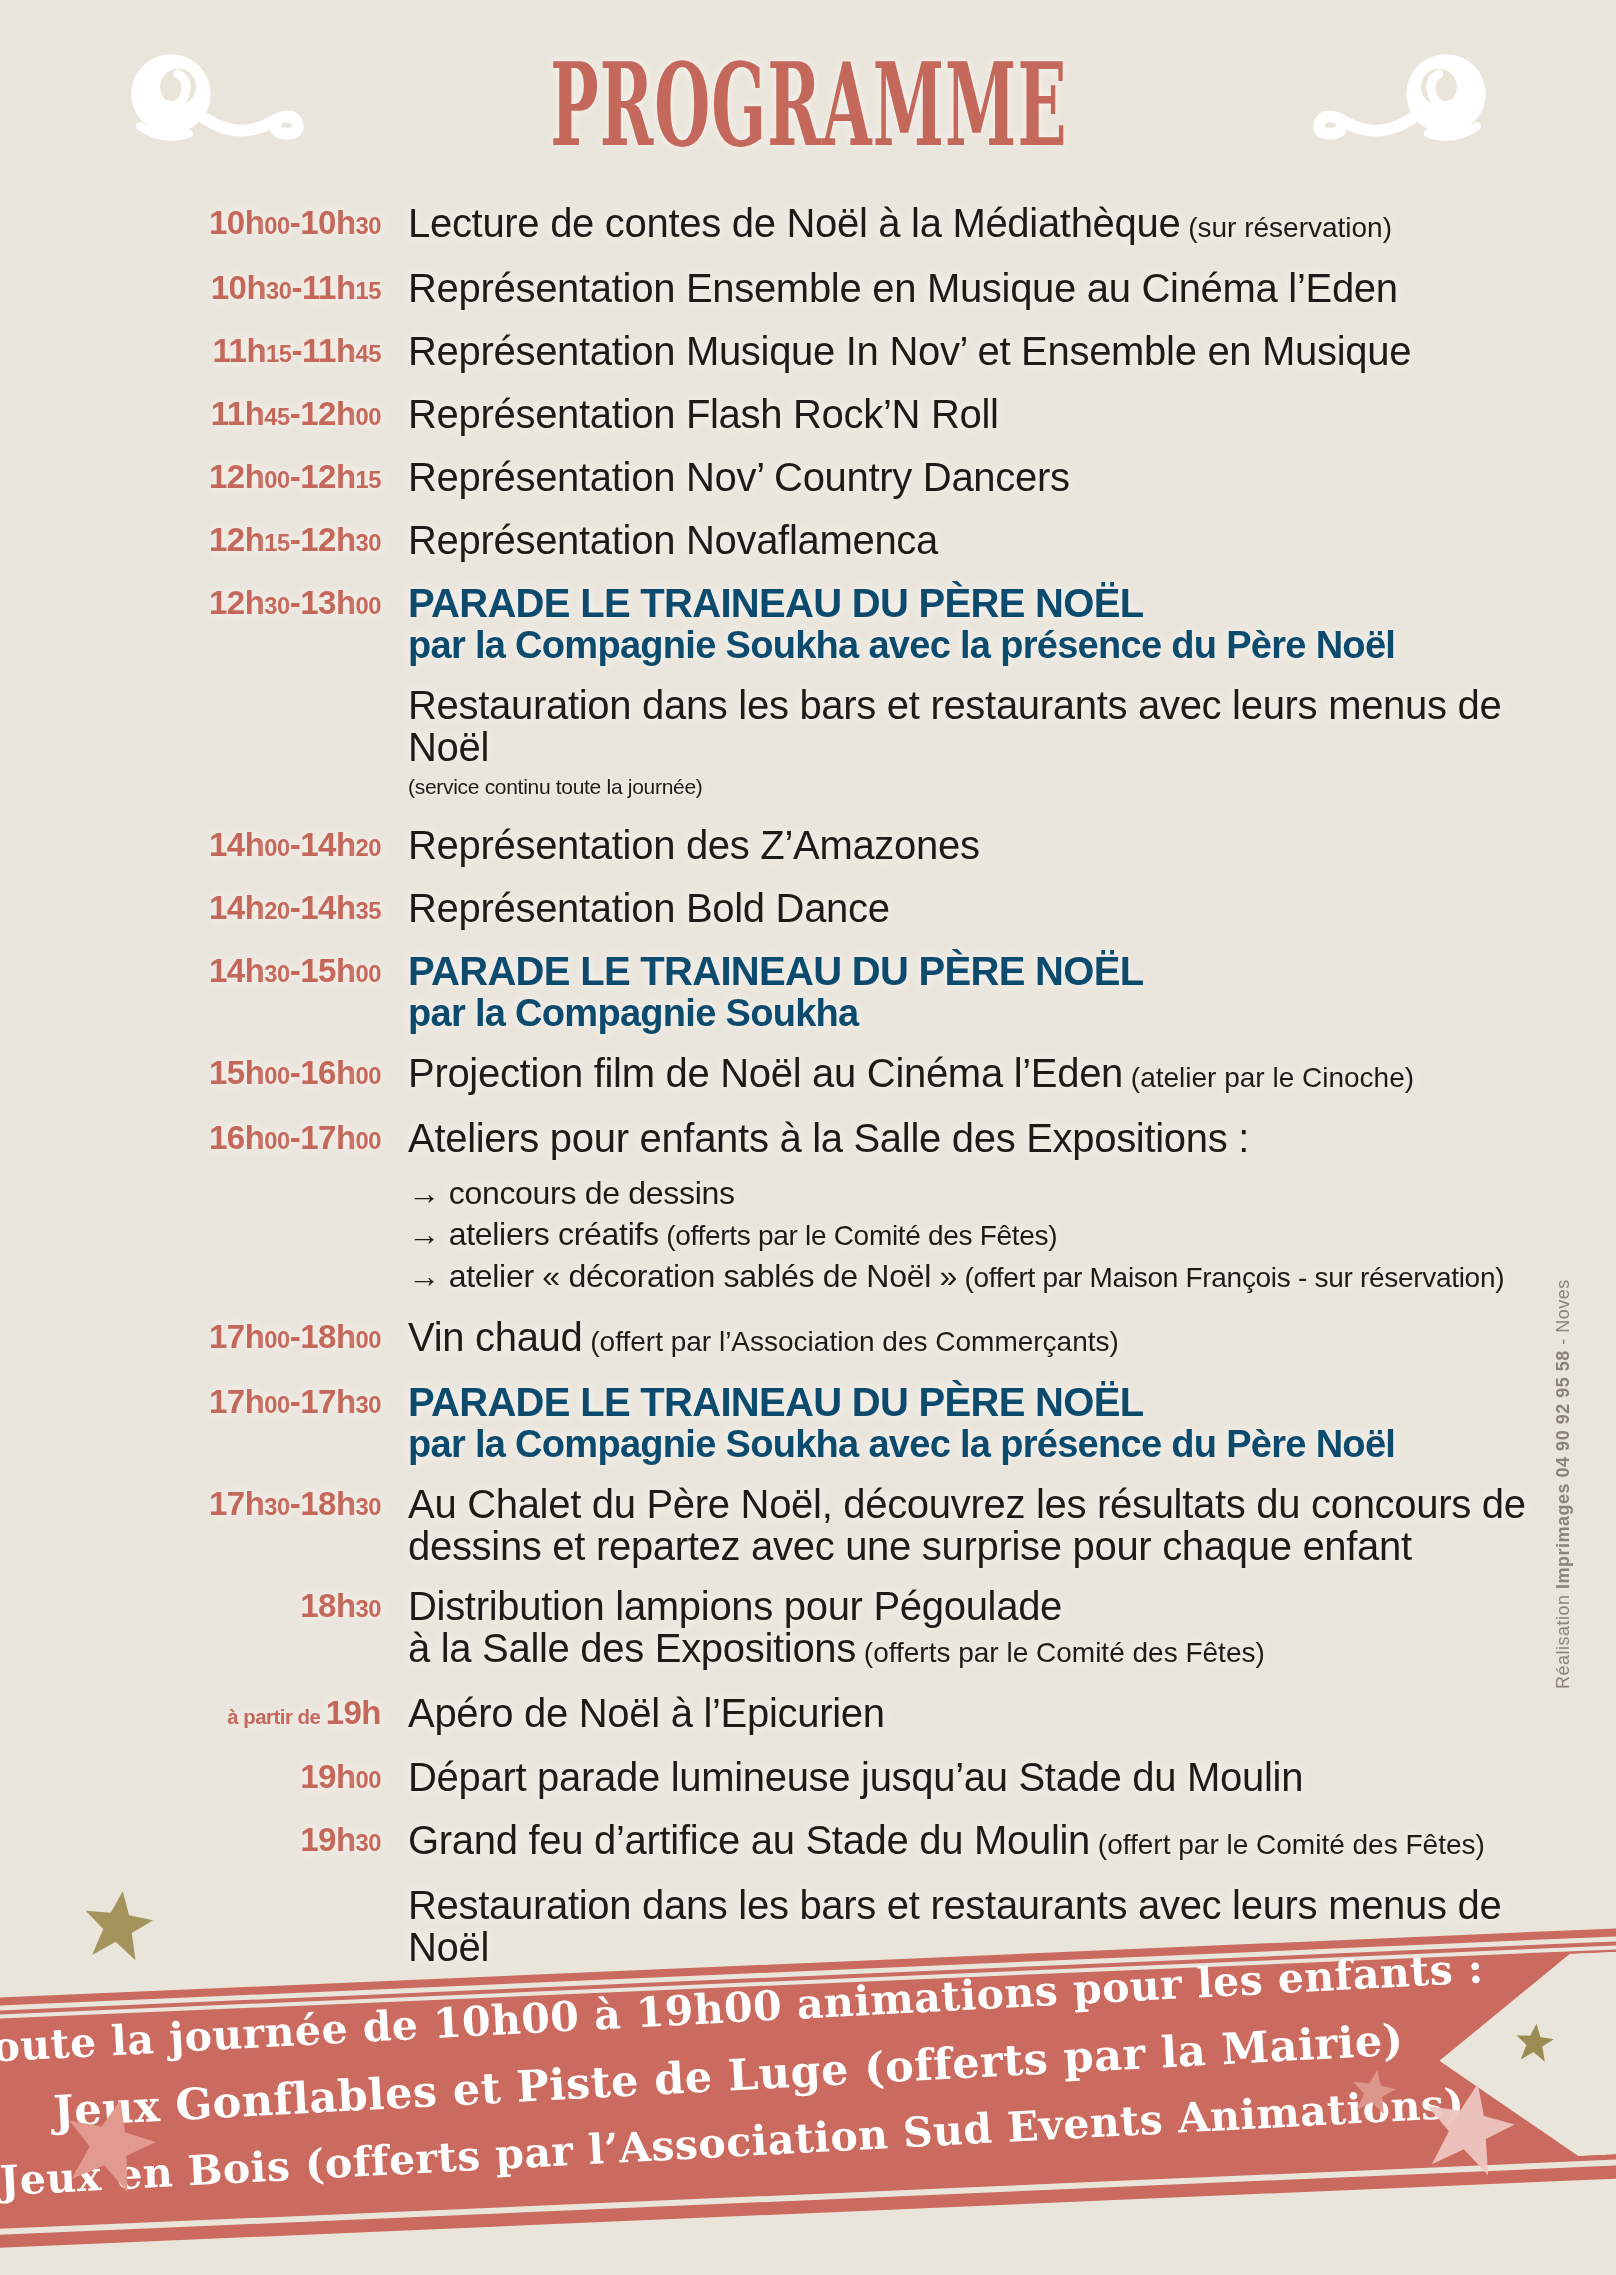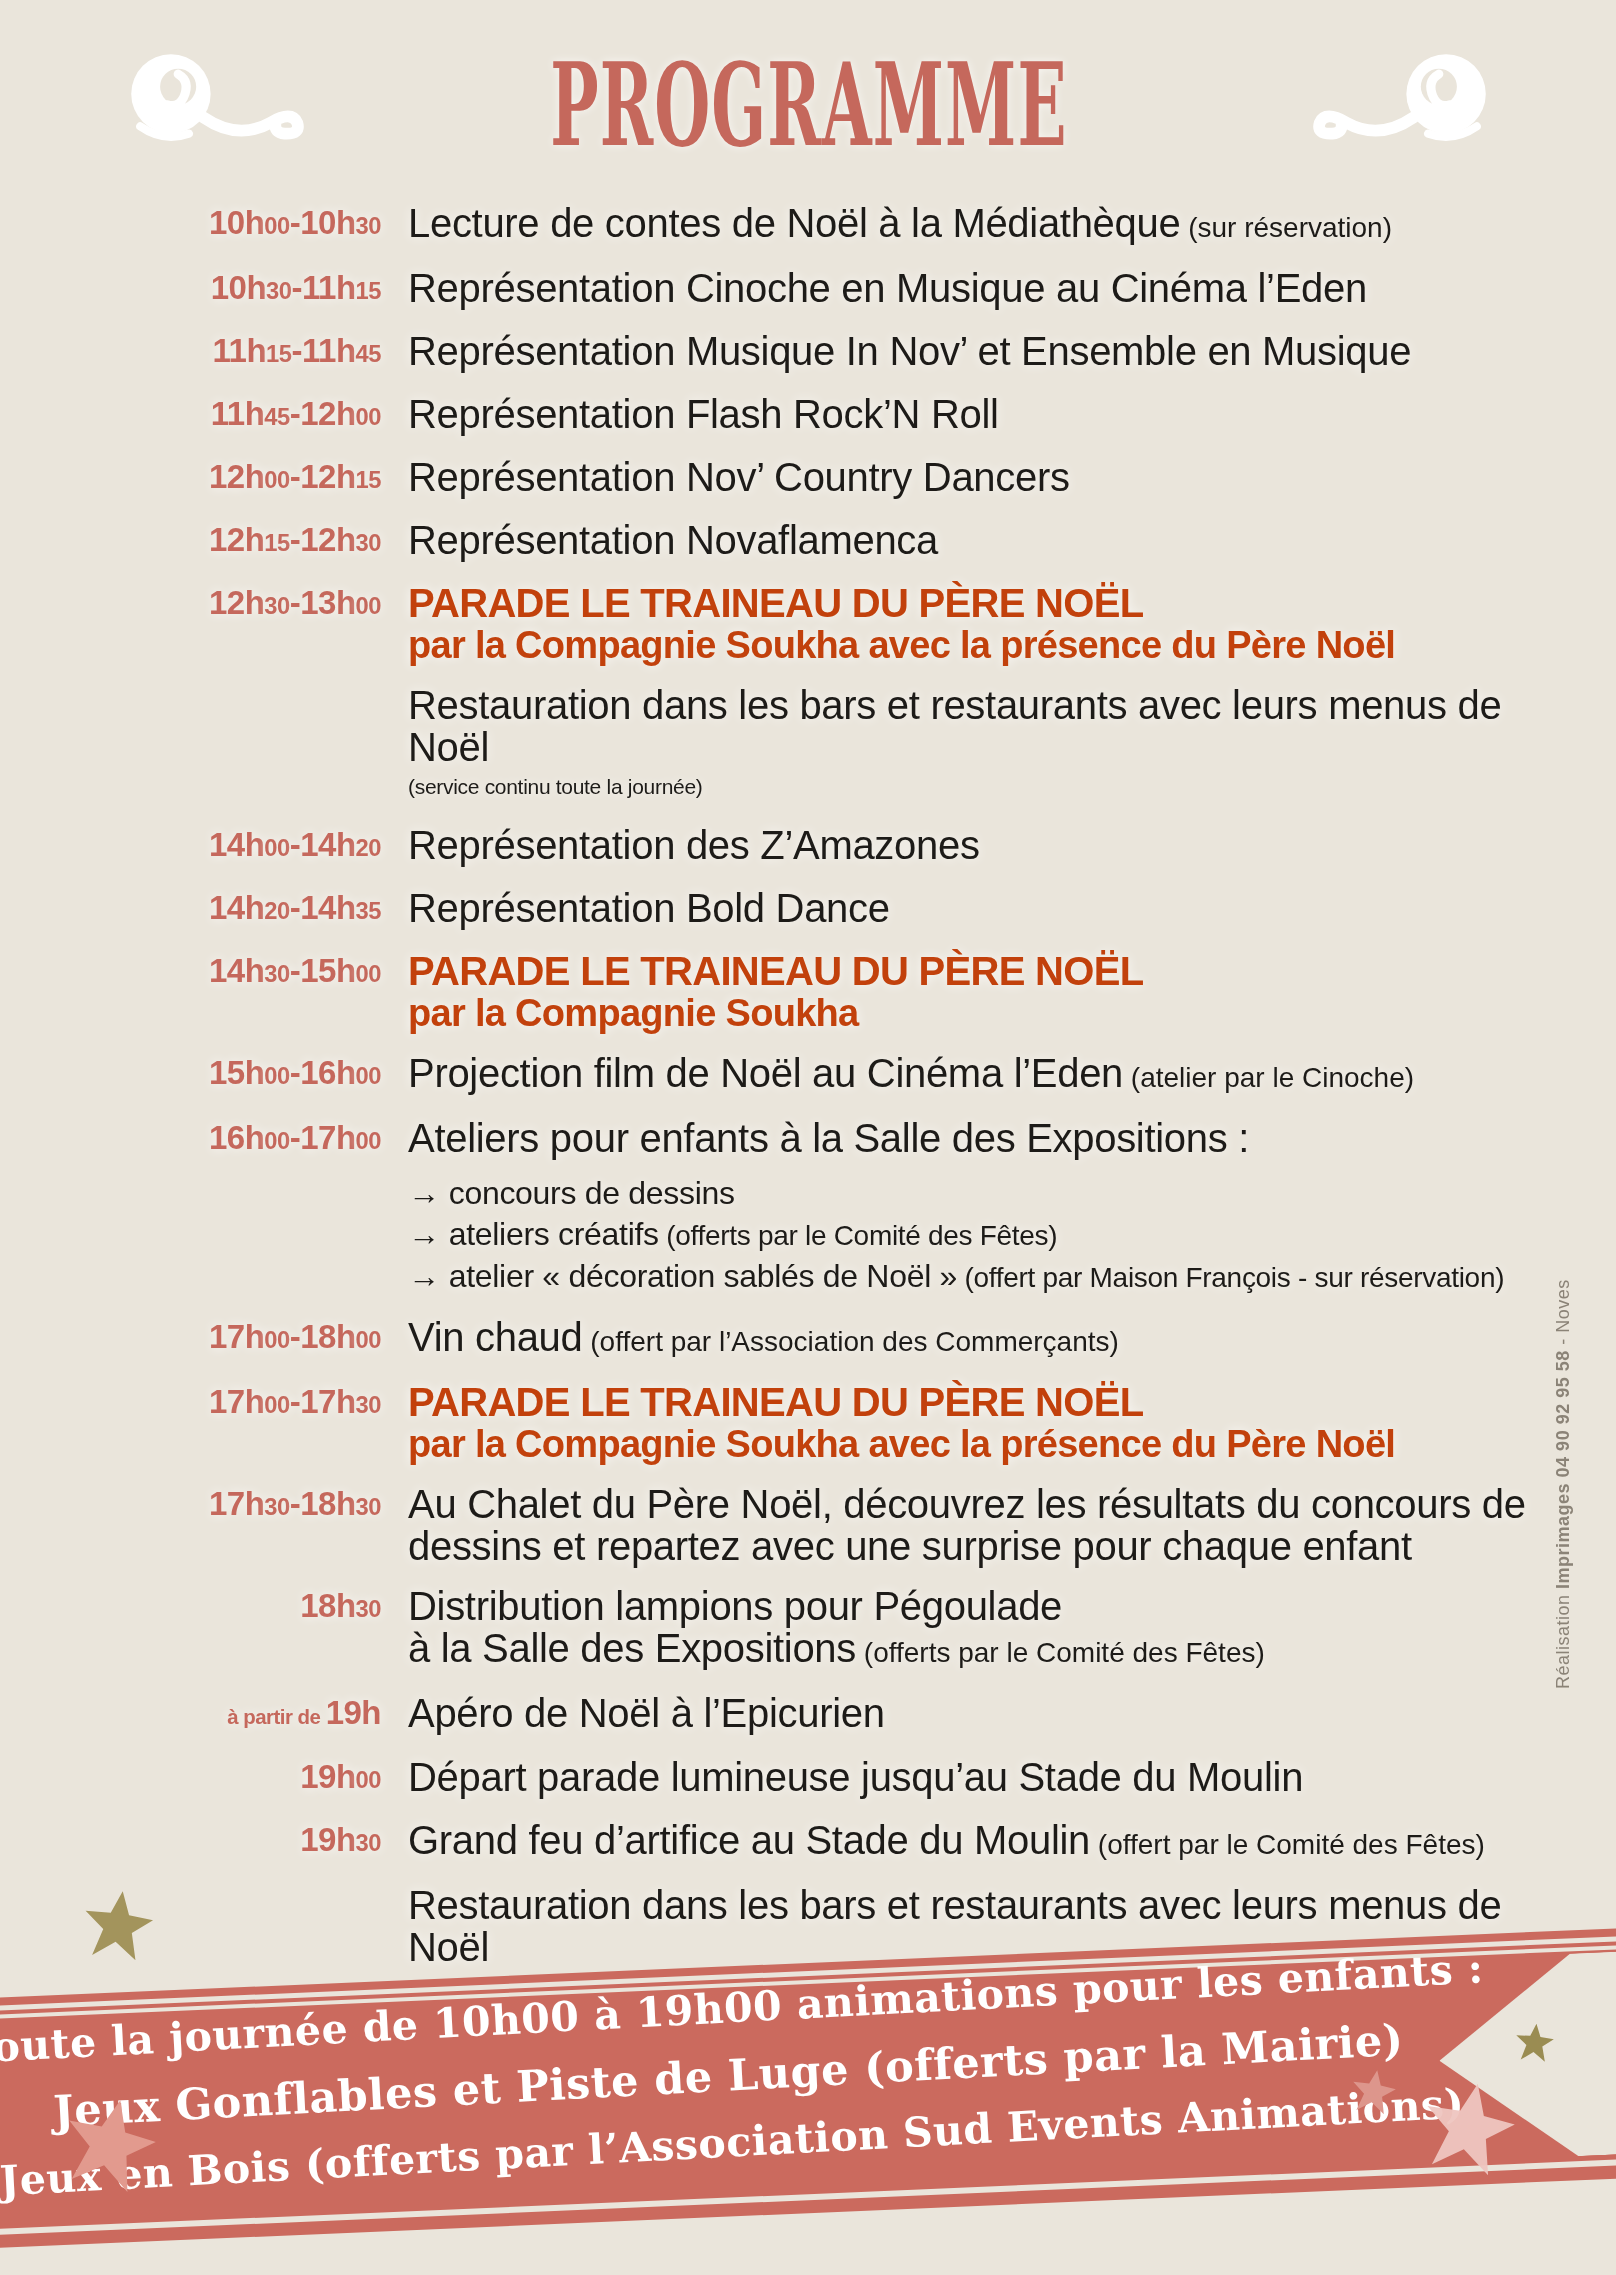--- a/index.html
+++ b/index.html
@@ -20,21 +20,21 @@
   .schedule{position:absolute;top:202px;left:0;width:1536px;}
   .row{display:flex;margin-bottom:18px;text-shadow:0 0 10.8px rgba(255,255,255,.85);}
   .t{flex:none;width:338px;text-align:right;color:#c5685c;font-weight:700;
      font-size:33px;line-height:42px;letter-spacing:-0.5px;padding-left:43px;}
   .t .min{font-size:0.72em;}
   .t .tprefix{font-size:0.62em;}
   .d{flex:1;margin-left:27px;}
   .line{font-size:40px;line-height:42px;color:#1d1b18;letter-spacing:-0.3px;}
   .line .note{font-size:28px;letter-spacing:0;}
   .line.small{font-size:21px;line-height:38px;}
-  .row.hl .line{color:#c2410c;font-weight:700;letter-spacing:-0.7px;}
+  .row.hl .line{color:#0c4a6e;font-weight:700;letter-spacing:-0.7px;}
   .row.hl .line + .line{font-size:38px;}
   .bullets{margin-top:14px;}
   .bullet{font-size:32px;line-height:41px;color:#1d1b18;letter-spacing:-0.3px;}
   .bullet .arrow{margin-right:9px;}
   .bullet .note{font-size:28px;}
 
   
   .credit{position:absolute;right:43px;top:1428px;height:261px;
           writing-mode:vertical-rl;transform:rotate(180deg);
           font-size:18px;color:#8b8377;letter-spacing:0.5px;white-space:nowrap;}
@@ -99,21 +99,21 @@
   <div class="schedule" id="schedule">
       <div class="row">
         <div class="t">10h<span class="min">00</span>-10h<span class="min">30</span></div>
         <div class="d">
           <div class="line"><span>Lecture de contes de Noël à la Médiathèque</span><span class="note"> (sur réservation)</span></div>
         </div>
       </div>
       <div class="row">
         <div class="t">10h<span class="min">30</span>-11h<span class="min">15</span></div>
         <div class="d">
-          <div class="line"><span>Représentation Cinoche en Musique au Cinéma l’Eden</span></div>
+          <div class="line"><span>Représentation Ensemble en Musique au Cinéma l’Eden</span></div>
         </div>
       </div>
       <div class="row">
         <div class="t">11h<span class="min">15</span>-11h<span class="min">45</span></div>
         <div class="d">
           <div class="line"><span>Représentation Musique In Nov’ et Ensemble en Musique</span></div>
         </div>
       </div>
       <div class="row">
         <div class="t">11h<span class="min">45</span>-12h<span class="min">00</span></div>

